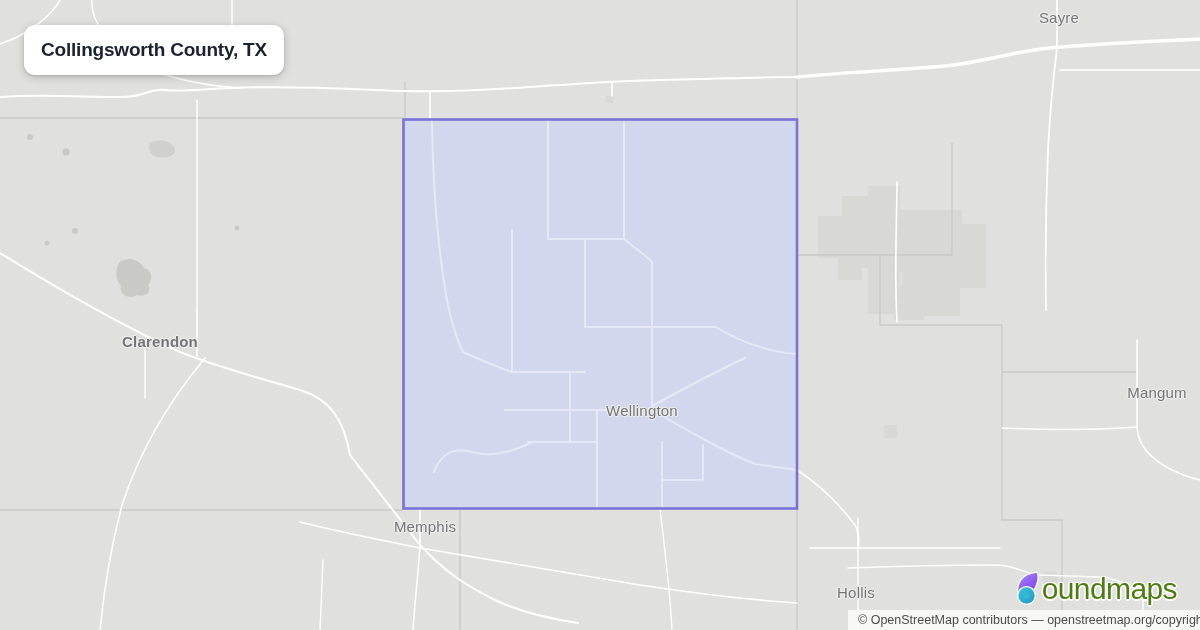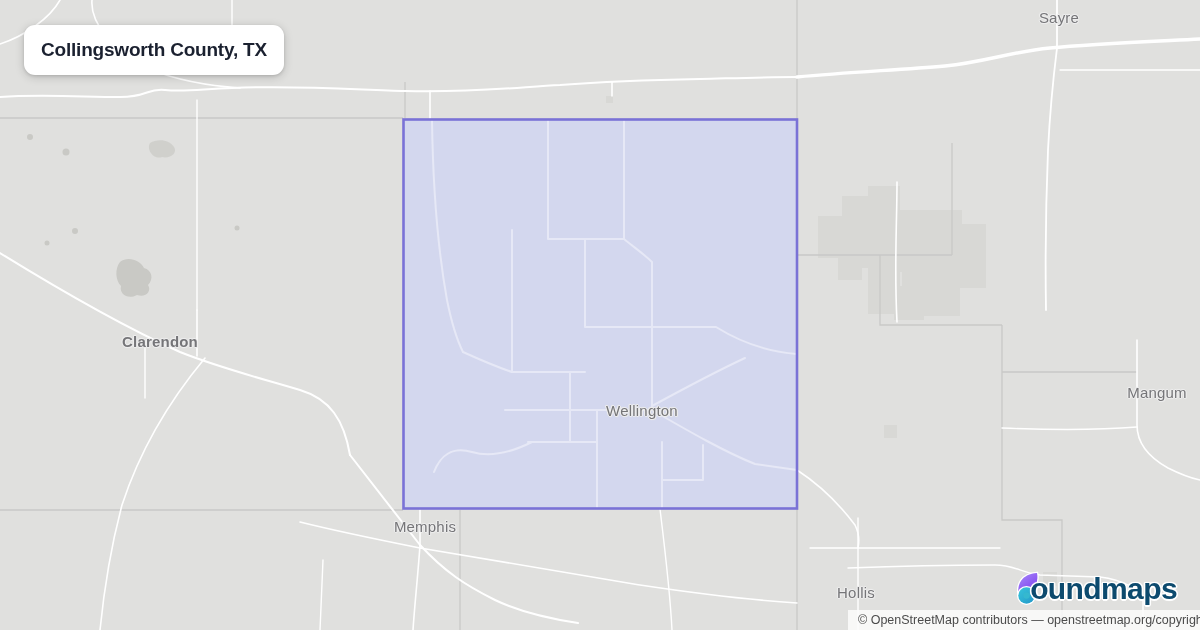--- a/index.html
+++ b/index.html
@@ -25,21 +25,21 @@
   .title-card h1{
     margin:0;font-size:19px;font-weight:700;color:#1b2130;letter-spacing:-.2px;
     white-space:nowrap;
   }
   
   .brand{
     position:absolute;right:23px;top:571px;height:36px;
     display:flex;align-items:center;gap:3px;
   }
   .brand .wordmark{
-    font-size:30px;font-weight:700;color:#0c4a6e;letter-spacing:-.6px;
+    font-size:30px;font-weight:400;color:#4d7c0f;letter-spacing:-.6px;
     line-height:36px;
     text-shadow:1.5px 0 0 #fff,-1.5px 0 0 #fff,0 1.5px 0 #fff,0 -1.5px 0 #fff,
                 1px 1px 0 #fff,-1px -1px 0 #fff,1px -1px 0 #fff,-1px 1px 0 #fff,0 0 3px #fff;
   }
   
   .attribution{
     position:absolute;left:848px;right:0;top:610px;height:20px;
     background:rgba(252,252,252,.85);
     display:flex;align-items:center;padding-left:10px;
     font-size:12.5px;color:#4b4b4b;white-space:nowrap;

